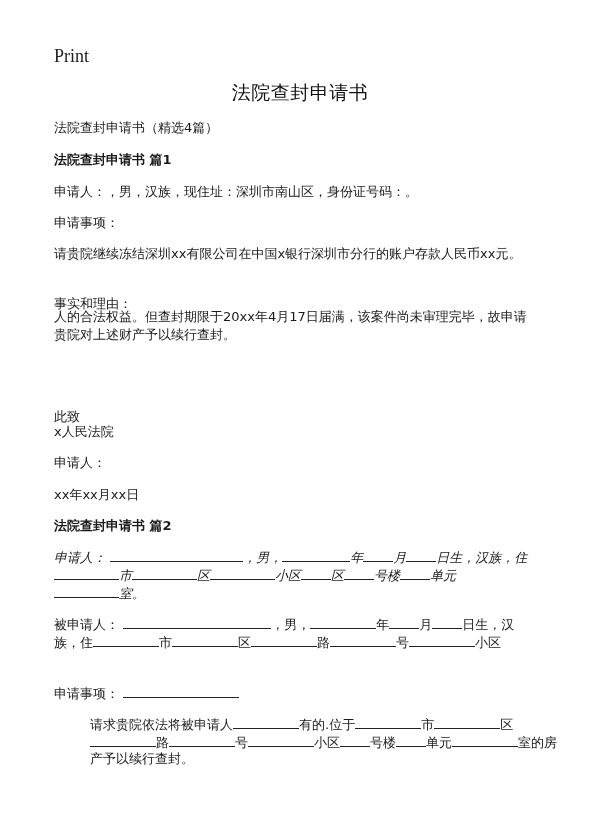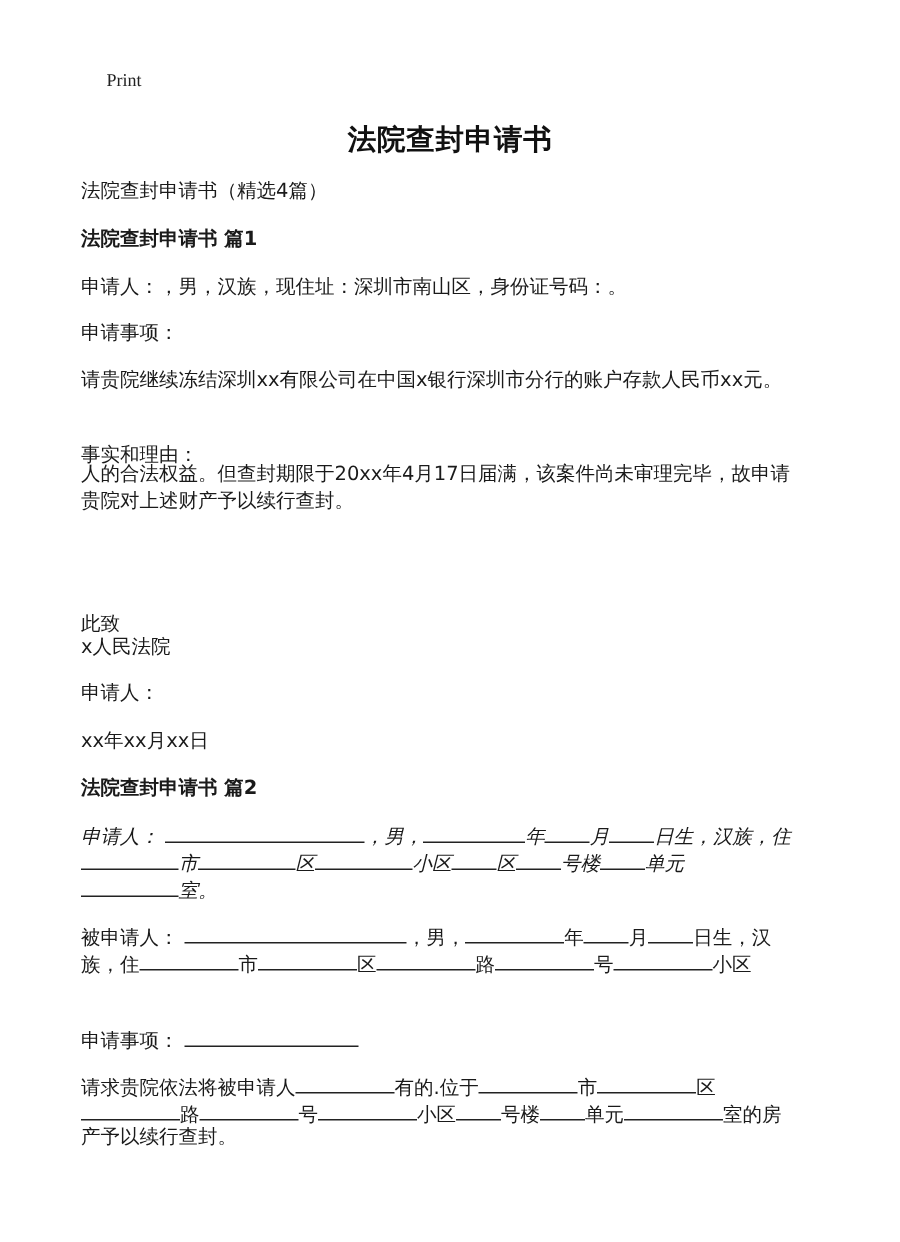--- a/index.html
+++ b/index.html
@@ -4,25 +4,25 @@
 <style>
   html, body { margin: 0; padding: 0; background: #ffffff; }
   body {
     width: 600px; height: 828px; overflow: hidden; position: relative;
     font-family: "DejaVu Sans", "Liberation Sans", sans-serif;
     color: #1a1a1a;
   }
   .print {
     position: absolute; left: 54px; top: 46px;
     font-family: "Liberation Serif", "DejaVu Serif", serif;
-    font-size: 12px; color: #222; margin-left: 17px;
+    font-size: 18px; color: #222;
   }
   .title {
     position: absolute; left: 0; width: 600px; top: 80px;
-    text-align: center; font-size: 19px; font-weight: bold; color: #111;
+    text-align: center; font-size: 19px; font-weight: normal; color: #111;
     letter-spacing: 0.5px;
   }
   .para {
     position: absolute; left: 54px; width: 500px;
     font-size: 13px; line-height: 18px; color: #1a1a1a; white-space: nowrap;
   }
   .heading { font-weight: bold; }
   .blank {
     display: inline-block; border-bottom: 1px solid #222;
     height: 14px; vertical-align: baseline;
@@ -84,21 +84,21 @@
   <span class="line">
     <span>族，住</span><span class="blank" style="width:66px;"></span><span>市</span><span class="blank" style="width:66px;"></span><span>区</span><span class="blank" style="width:66px;"></span><span>路</span><span class="blank" style="width:66px;"></span><span>号</span><span class="blank" style="width:66px;"></span><span>小区</span>
   </span>
 </div>
 
 <div class="para" style="top:683px;">
   <span>申请事项：</span>
   <span class="blank" style="width:116px;"></span>
 </div>
 
-<div class="para" style="top:714px;">
+<div class="para" style="top:714px;margin-left:36px;">
   <span class="line">
     <span>请求贵院依法将被申请人</span><span class="blank" style="width:66px;"></span><span>有的.位于</span><span class="blank" style="width:66px;"></span><span>市</span><span class="blank" style="width:66px;"></span><span>区</span>
   </span>
   <span class="line">
     <span class="blank" style="width:66px;"></span><span>路</span><span class="blank" style="width:66px;"></span><span>号</span><span class="blank" style="width:66px;"></span><span>小区</span><span class="blank" style="width:30px;"></span><span>号楼</span><span class="blank" style="width:30px;"></span><span>单元</span><span class="blank" style="width:66px;"></span><span>室的房</span>
   </span>
   <span class="line">
     <span>产予以续行查封。</span>
   </span>
 </div>

